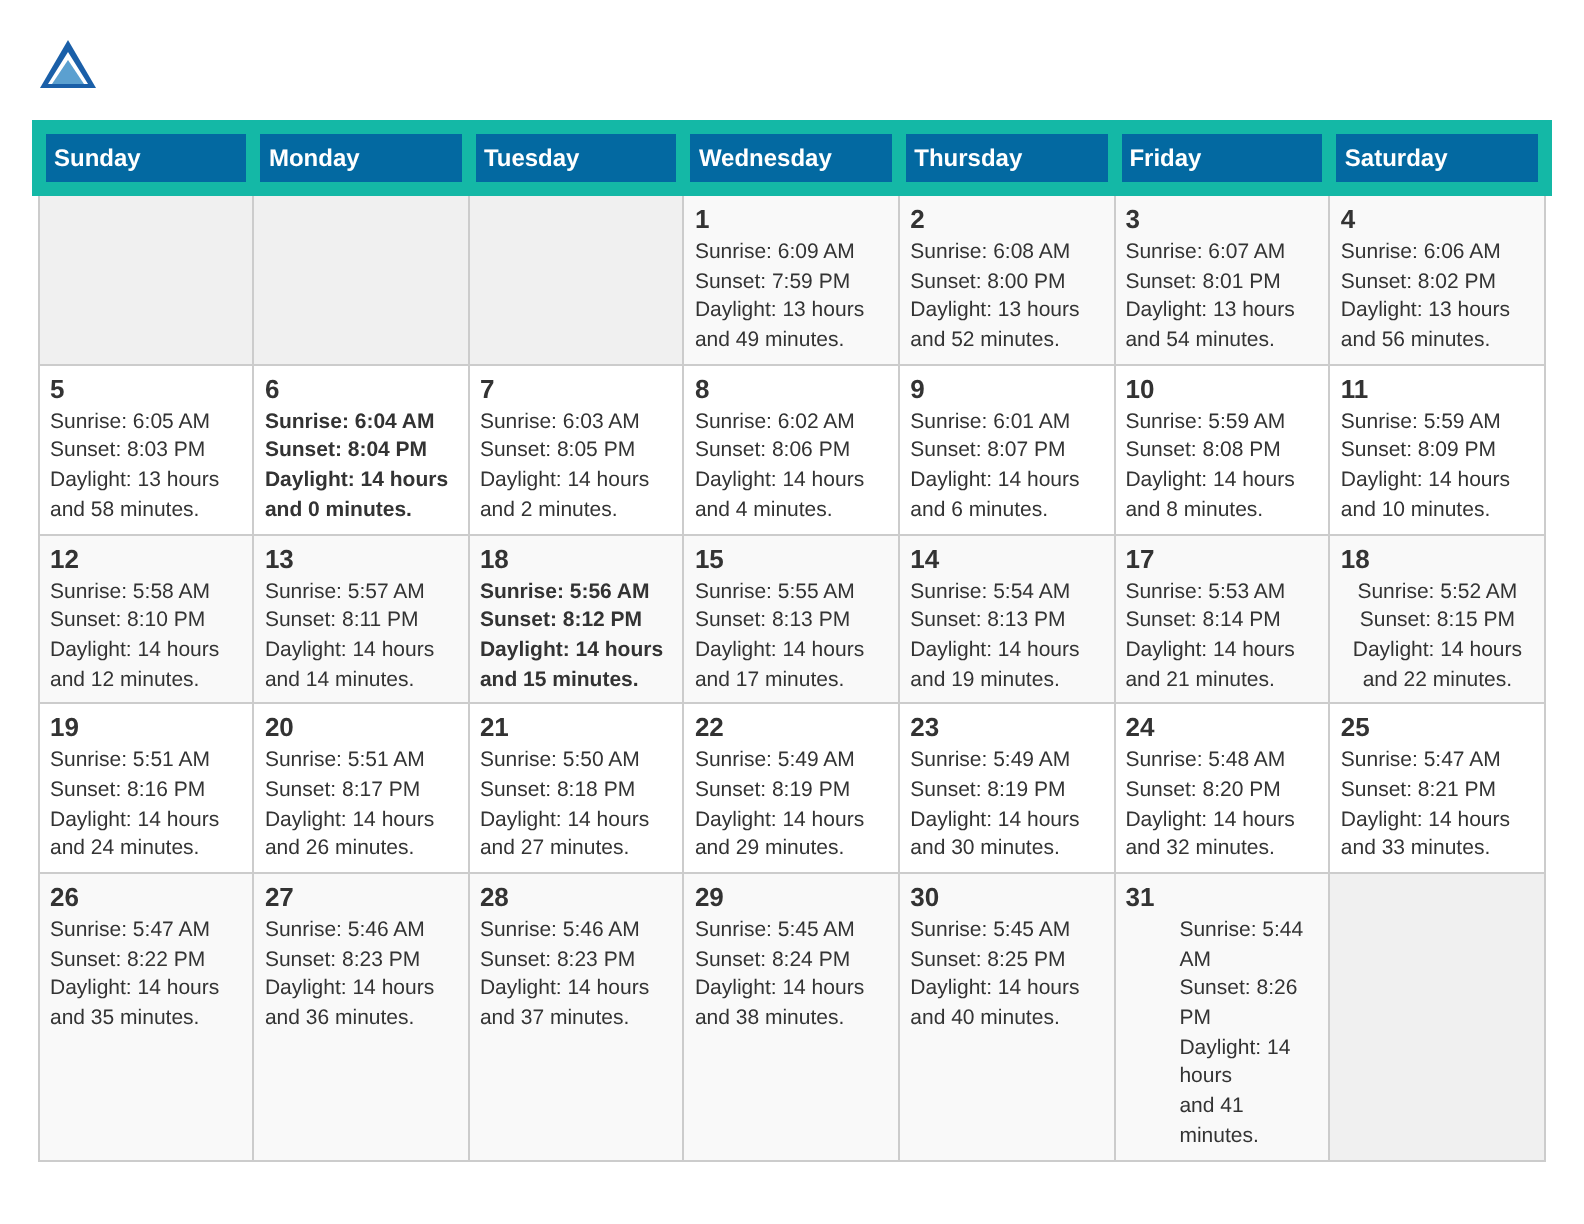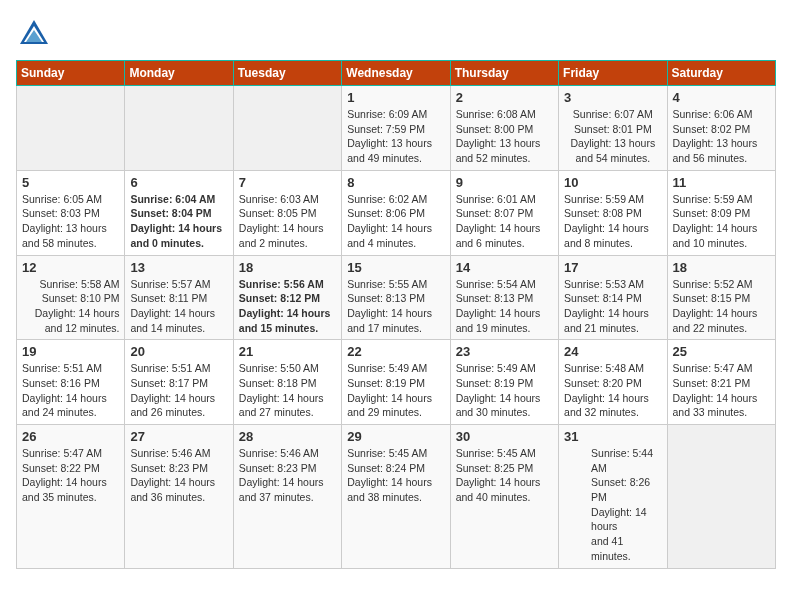--- a/index.html
+++ b/index.html
@@ -51,26 +51,26 @@
     .location {
       font-size: 15px;
       color: #333;
     }
     .calendar {
       width: 100%;
       border-collapse: collapse;
       font-size: 11px;
     }
     .calendar thead th {
-      background: #c2410c;
+      background: #0369a1;
       color: #fff;
       padding: 5px 4px;
       text-align: left;
       font-size: 12px;
-      border: 1px solid #14b8a6;
+      border: 7px solid #14b8a6;
     }
     .calendar tbody td {
       border: 1px solid #ccc;
       vertical-align: top;
       padding: 4px 5px;
       width: 108px;
       min-height: 80px;
       background: #fff;
     }
     .calendar tbody tr:nth-child(odd) td {
@@ -142,21 +142,21 @@
         </td>
         <td>
           <span class="day-num">2</span>
           <div class="day-info" style="white-space: pre-line;">Sunrise: 6:08 AM
 Sunset: 8:00 PM
 Daylight: 13 hours
 and 52 minutes.</div>
         </td>
         <td>
           <span class="day-num">3</span>
-          <div class="day-info" style="white-space: pre-line; text-align: center;">Sunrise: 6:07 AM
+          <div class="day-info" style="white-space: pre-line;">Sunrise: 6:07 AM
 Sunset: 8:01 PM
 Daylight: 13 hours
 and 54 minutes.</div>
         </td>
         <td>
           <span class="day-num">4</span>
           <div class="day-info" style="white-space: pre-line;">Sunrise: 6:06 AM
 Sunset: 8:02 PM
 Daylight: 13 hours
 and 56 minutes.</div>
@@ -209,21 +209,21 @@
           <span class="day-num">11</span>
           <div class="day-info" style="white-space: pre-line;">Sunrise: 5:59 AM
 Sunset: 8:09 PM
 Daylight: 14 hours
 and 10 minutes.</div>
         </td>
       </tr>
       <tr>
         <td>
           <span class="day-num">12</span>
-          <div class="day-info" style="white-space: pre-line; text-align: right;">Sunrise: 5:58 AM
+          <div class="day-info" style="white-space: pre-line;">Sunrise: 5:58 AM
 Sunset: 8:10 PM
 Daylight: 14 hours
 and 12 minutes.</div>
         </td>
         <td>
           <span class="day-num">13</span>
           <div class="day-info" style="white-space: pre-line;">Sunrise: 5:57 AM
 Sunset: 8:11 PM
 Daylight: 14 hours
 and 14 minutes.</div>
@@ -251,21 +251,21 @@
         </td>
         <td>
           <span class="day-num">17</span>
           <div class="day-info" style="white-space: pre-line;">Sunrise: 5:53 AM
 Sunset: 8:14 PM
 Daylight: 14 hours
 and 21 minutes.</div>
         </td>
         <td>
           <span class="day-num">18</span>
-          <div class="day-info" style="white-space: pre-line;">Sunrise: 5:52 AM
+          <div class="day-info" style="white-space: pre-line; text-align: center;">Sunrise: 5:52 AM
 Sunset: 8:15 PM
 Daylight: 14 hours
 and 22 minutes.</div>
         </td>
       </tr>
       <tr>
         <td>
           <span class="day-num">19</span>
           <div class="day-info" style="white-space: pre-line;">Sunrise: 5:51 AM
 Sunset: 8:16 PM

